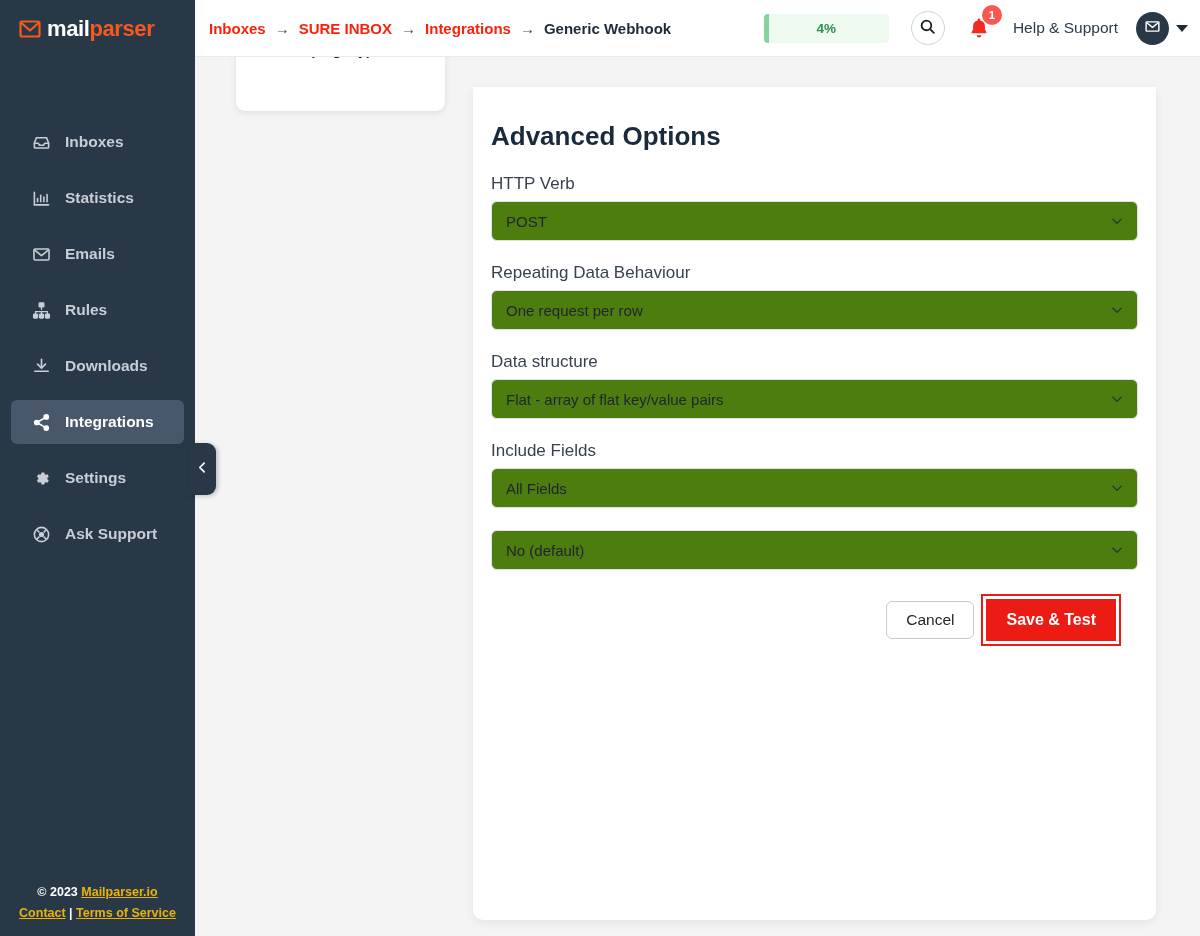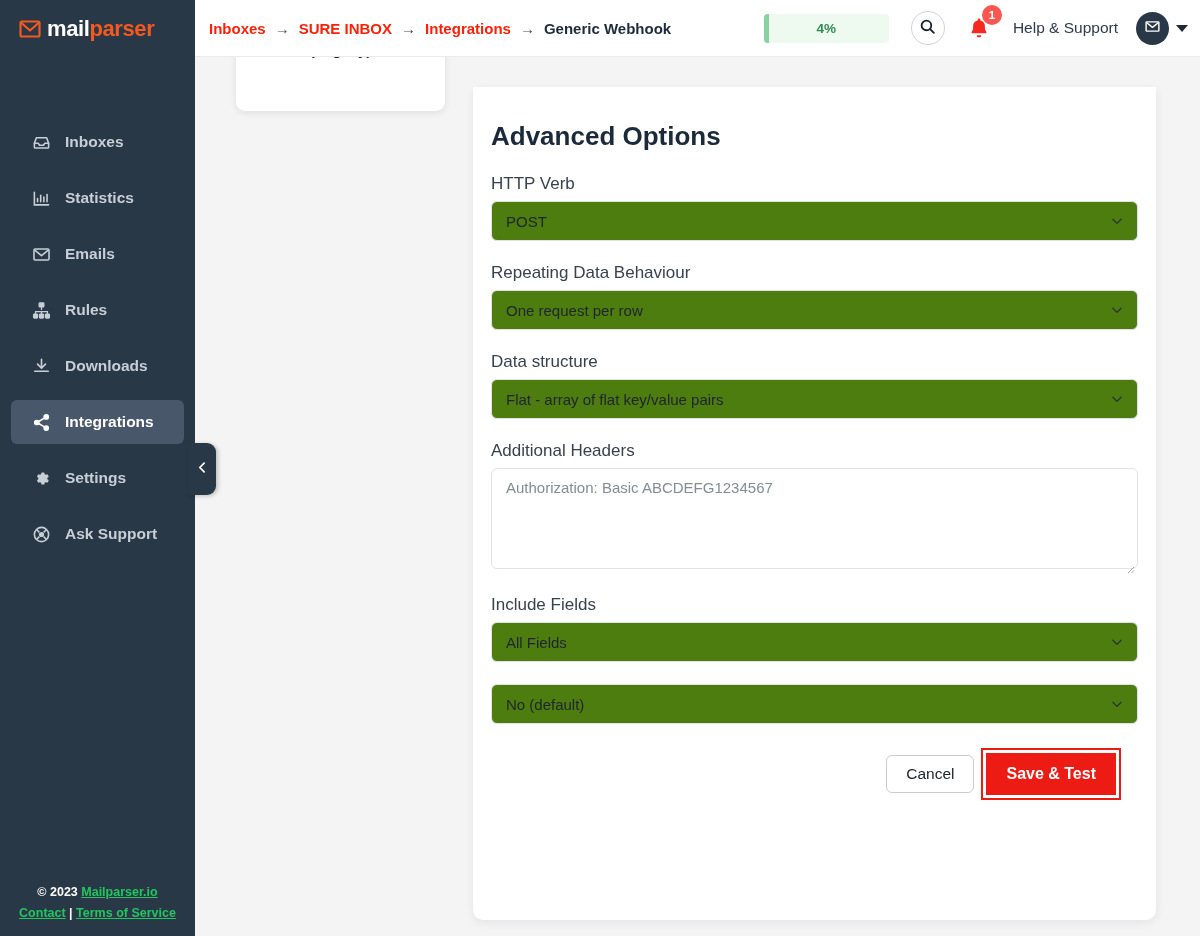--- a/index.html
+++ b/index.html
@@ -42,21 +42,21 @@
     display: inline-flex; align-items: center; justify-content: center;
     flex: none;
   }
   .nav-ico svg { width: 19px; height: 19px; display: block; }
 
   .side-footer {
     margin-top: auto; padding-bottom: 12px;
     text-align: center; color: #ffffff;
     font-size: 12.5px; font-weight: 700; line-height: 21px;
   }
-  .side-footer a { color: #22c55e; text-decoration: underline; }
+  .side-footer a { color: #eab308; text-decoration: underline; }
 
   
   #collapse-toggle {
     position: absolute; left: 188px; top: 443px;
     width: 28px; height: 52px;
     background: #293847;
     border-radius: 0 9px 9px 0;
     display: flex; align-items: center; justify-content: center;
     color: #fff; z-index: 30; cursor: pointer;
     box-shadow: 2px 1px 4px rgba(0,0,0,.22);
@@ -429,31 +429,20 @@
         <div class="select-box">
           <span class="select-val">Flat - array of flat key/value pairs</span>
           <span class="select-chev">
             <svg viewBox="0 0 24 24" fill="none" stroke="#2a323c" stroke-width="2.2" stroke-linecap="round" stroke-linejoin="round">
                 <polyline points="5,9 12,16 19,9"></polyline>
               </svg>
           </span>
         </div>
       </div>
 
-      <div class="field">
-        <label class="field-label">Additional Headers</label>
-        <div class="textarea-wrap">
-          <textarea class="textarea-box" placeholder="Authorization: Basic ABCDEFG1234567" style=""></textarea>
-          <span class="resize-grip">
-            <svg viewBox="0 0 10 10" fill="none" stroke="#9aa2ab" stroke-width="1">
-              <path d="M9 3 3 9M9 6.5 6.5 9"></path>
-            </svg>
-          </span>
-        </div>
-      </div>
 
       <div class="field">
         <label class="field-label">Include Fields</label>
         <div class="select-box">
           <span class="select-val">All Fields</span>
           <span class="select-chev">
             <svg viewBox="0 0 24 24" fill="none" stroke="#2a323c" stroke-width="2.2" stroke-linecap="round" stroke-linejoin="round">
                 <polyline points="5,9 12,16 19,9"></polyline>
               </svg>
           </span>

